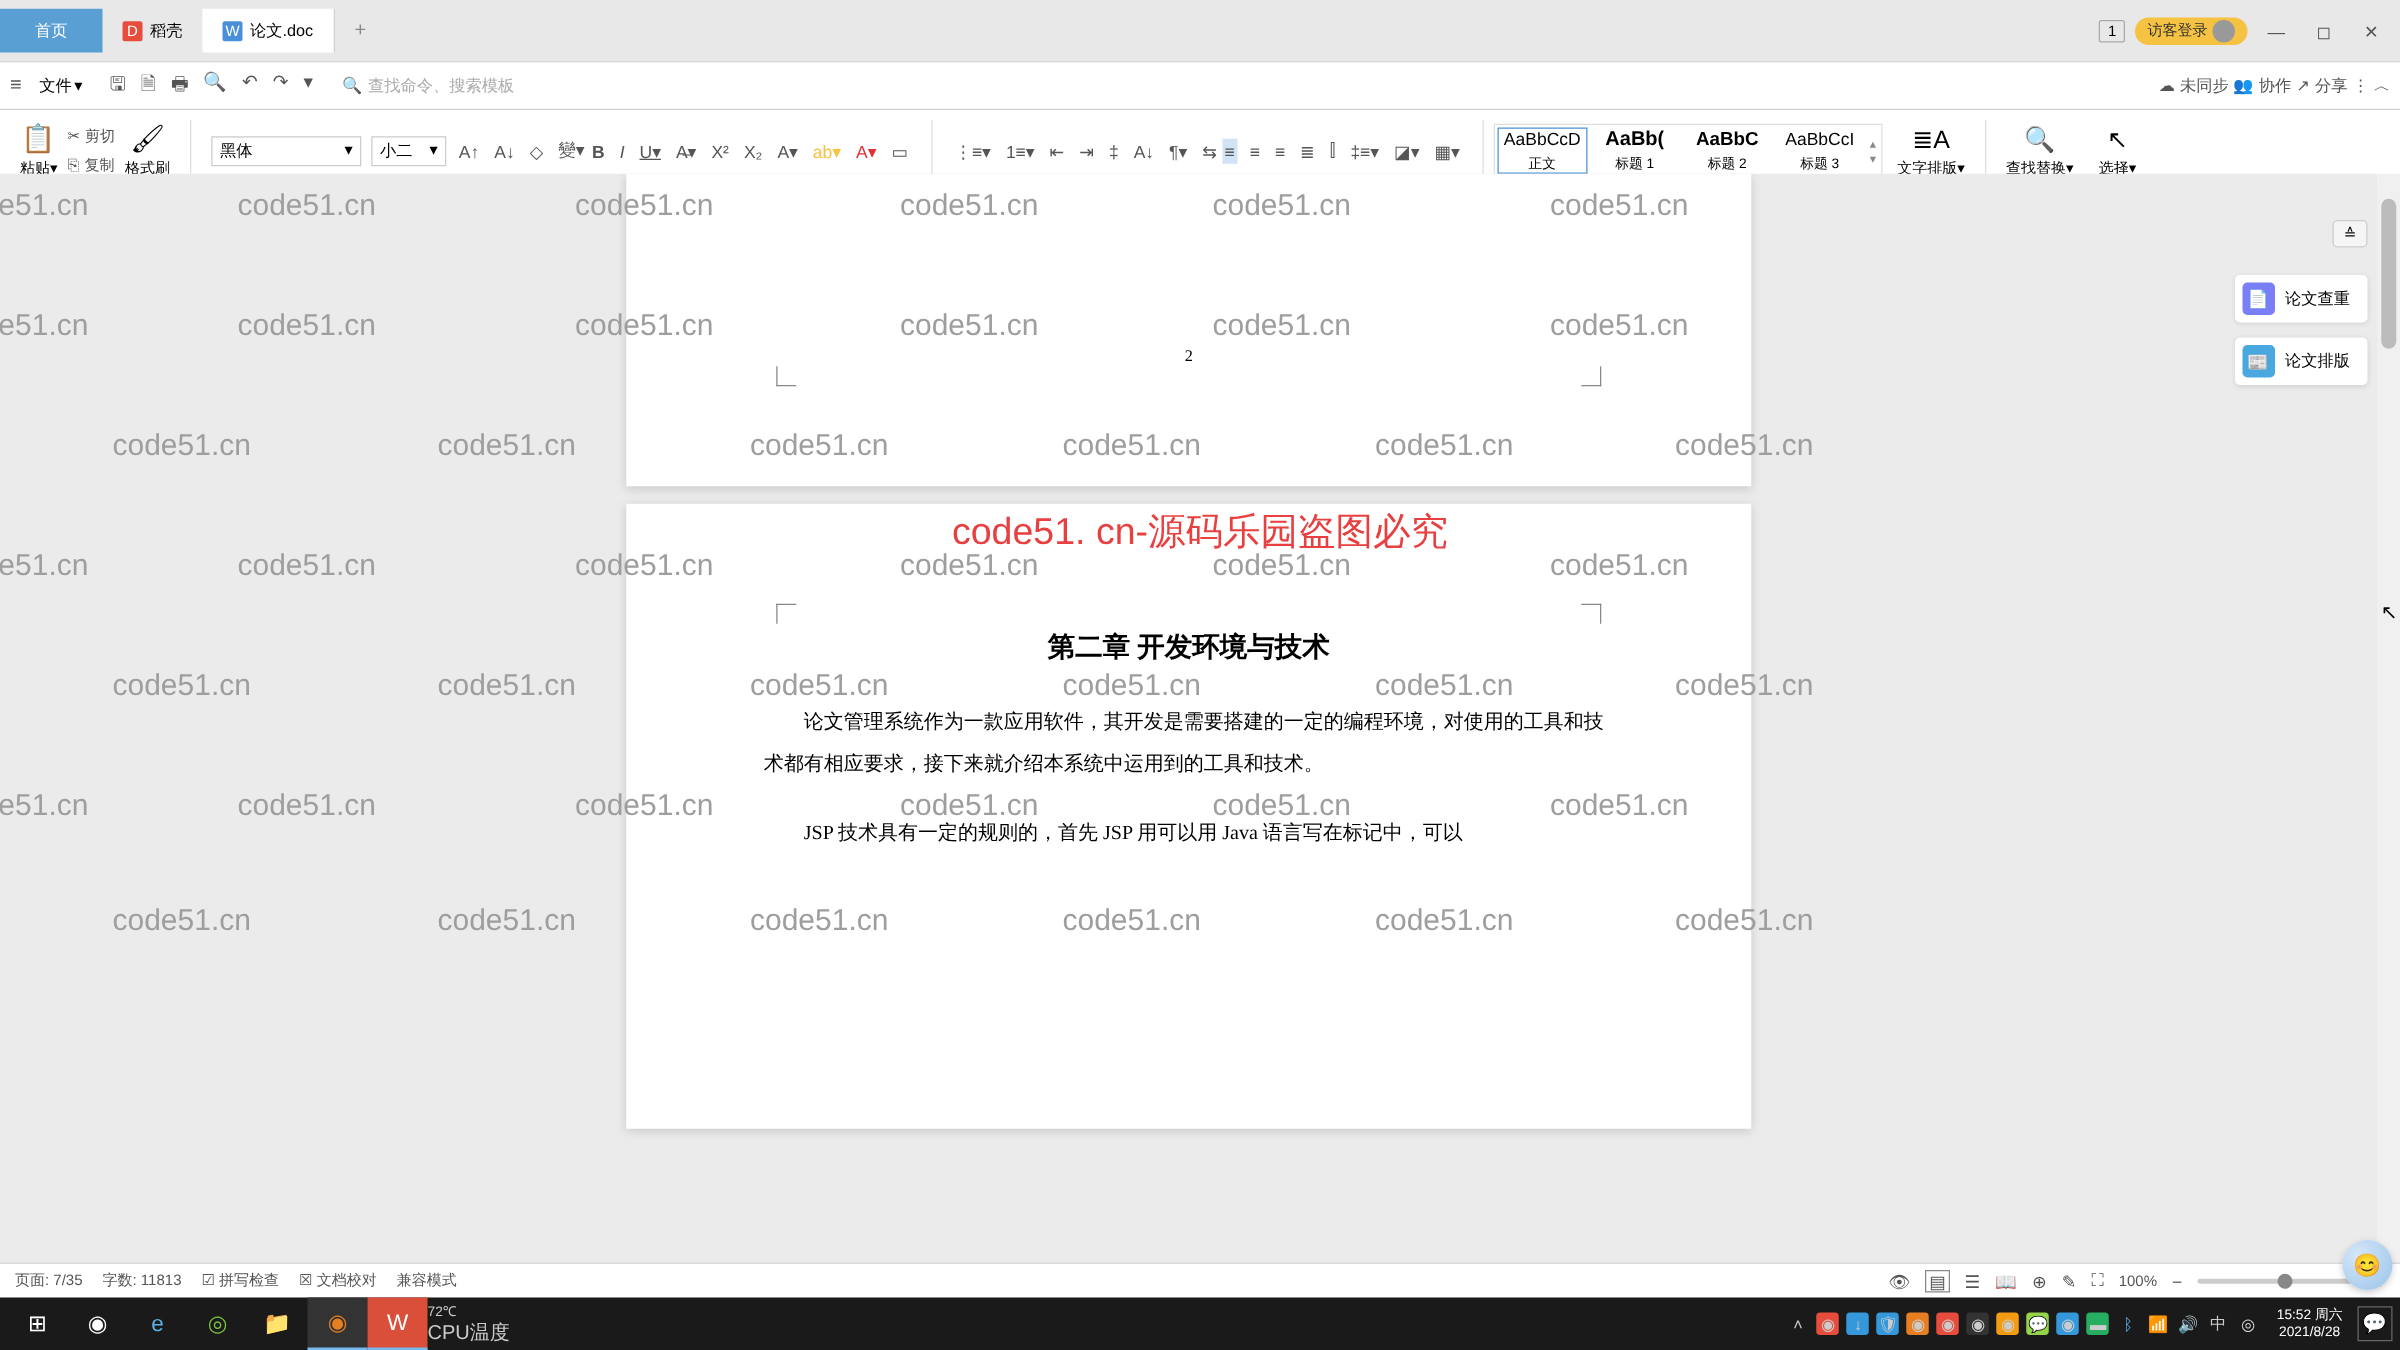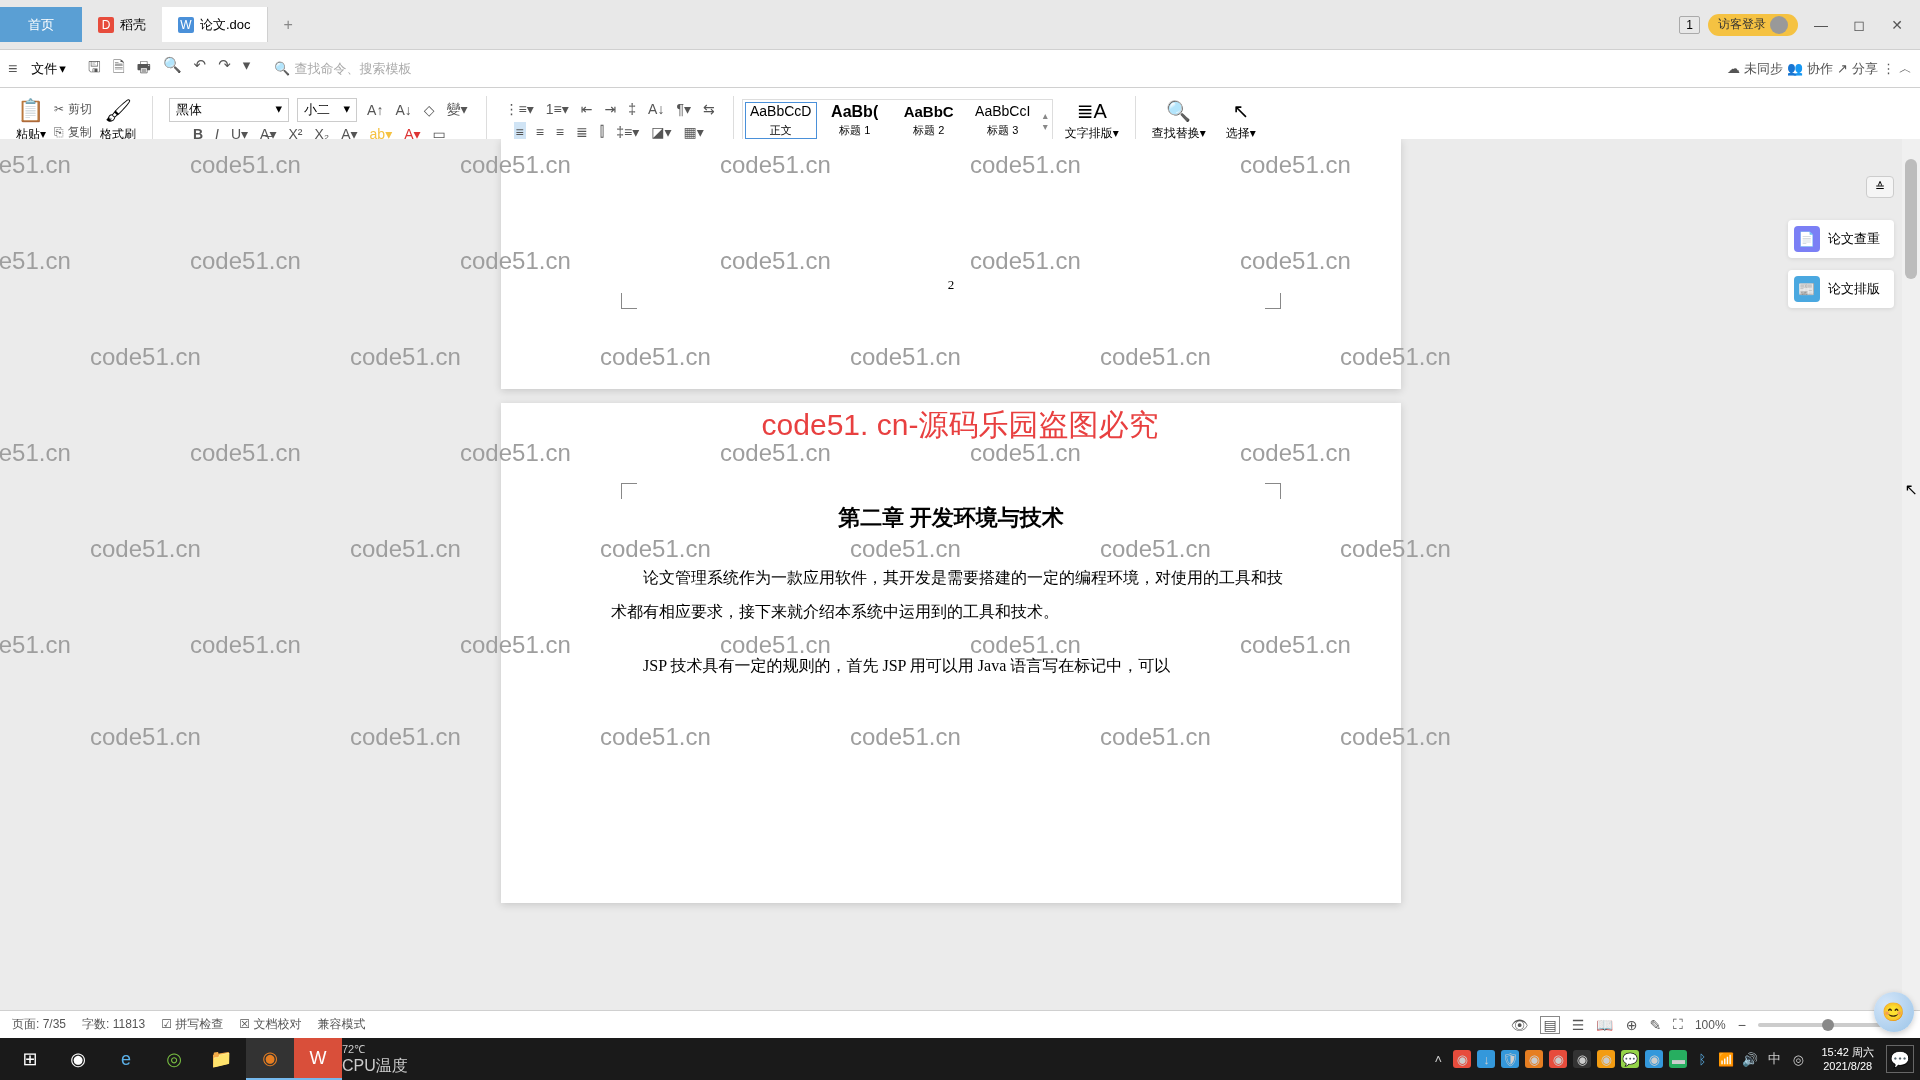--- a/index.html
+++ b/index.html
@@ -29,21 +29,21 @@
 .qat-btn { color: #555; font-size: 15px; cursor: pointer; }
 .menu-tabs { display: flex; gap: 16px; margin-left: 20px; }
 .menu-tab { font-size: 13px; padding: 4px 10px; cursor: pointer; color: #333; }
 .menu-tab.active { background: #4a90d9; color: white; border-radius: 12px; }
 .search-box { margin-left: 20px; display: flex; align-items: center; gap: 4px; color: #aaa; font-size: 13px; }
 .menubar-right { margin-left: auto; display: flex; gap: 14px; align-items: center; }
 .mb-btn { display: flex; align-items: center; gap: 4px; font-size: 13px; color: #555; cursor: pointer; }
 
 
 .ribbon { height: 66px; background: #fff; display: flex; align-items: center; padding: 0 8px; border-bottom: 1px solid #d0d0d0; gap: 4px; }
-.ribbon-group { display: flex; flex-direction: column; align-items: center; padding: 0 8px; gap: 2px; }
+.ribbon-group { display: flex; flex-direction: row; align-items: center; padding: 0 8px; gap: 2px; }
 .ribbon-group.row { flex-direction: row; gap: 8px; }
 .paste-btn { display: flex; flex-direction: column; align-items: center; gap: 2px; font-size: 12px; }
 .paste-icon { font-size: 22px; }
 .mini-btn { display: flex; align-items: center; gap: 4px; font-size: 12px; color: #555; cursor: pointer; }
 .divider { width: 1px; height: 50px; background: #ddd; margin: 0 4px; }
 .font-select { border: 1px solid #ccc; padding: 2px 6px; font-size: 13px; width: 120px; display: flex; justify-content: space-between; }
 .size-select { border: 1px solid #ccc; padding: 2px 6px; font-size: 13px; width: 60px; display: flex; justify-content: space-between; }
 .format-row { display: flex; gap: 8px; align-items: center; }
 .fmt-btn { font-size: 14px; color: #555; cursor: pointer; padding: 2px; }
 .fmt-btn.bold { font-weight: bold; }
@@ -416,17 +416,17 @@
     <span class="tray-icon" style="background:#95d44a">💬</span>
     <span class="tray-icon" style="background:#3498db">◉</span>
     <span class="tray-icon" style="background:#27ae60">▬</span>
     <span class="tray-icon" style="color:#5bb0e8">ᛒ</span>
     <span class="tray-icon">📶</span>
     <span class="tray-icon">🔊</span>
     <span class="tray-icon">中</span>
     <span class="tray-icon">◎</span>
   </div>
   <div class="clock">
-    <div><span>15:42</span> <span>周六</span></div>
+    <div><span>15:52</span> <span>周六</span></div>
     <div>2021/8/28</div>
   </div>
   <div class="notif">💬</div>
 </div>
 
 </body></html>

